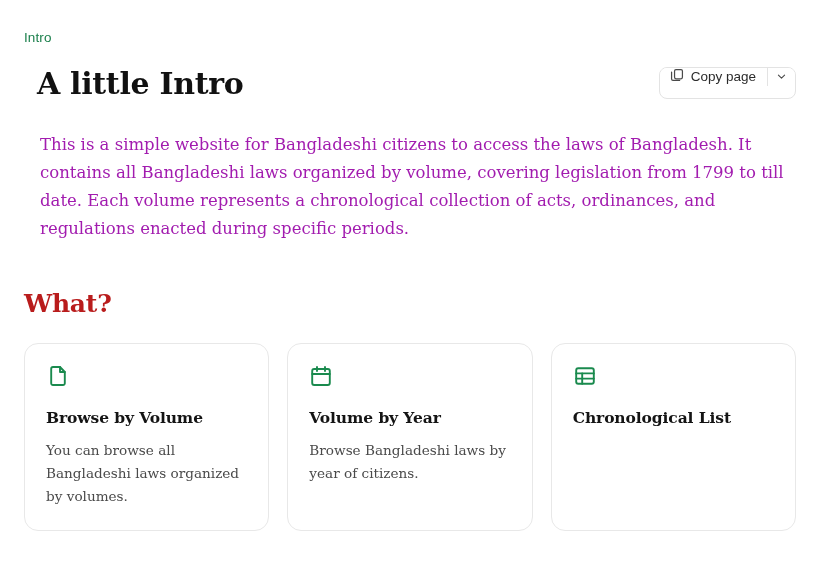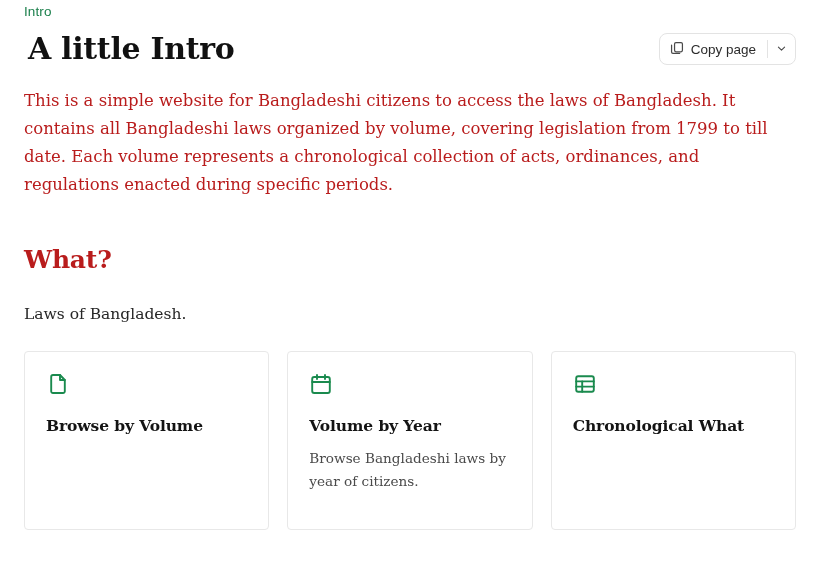--- a/index.html
+++ b/index.html
@@ -10,52 +10,52 @@
     height: 562px;
     background: #ffffff;
     font-family: "Liberation Sans", sans-serif;
     color: #1c1c1c;
     overflow: hidden;
   }
   .page {
     position: relative;
     width: 820px;
     height: 562px;
-    padding: 4px 24px 0 24px;
+    padding: 30px 24px 0 24px;
   }
   .breadcrumb {
     font-family: "Liberation Sans", sans-serif;
     font-size: 13.5px;
     color: #1a7f4b;
     letter-spacing: 0.1px;
     margin: 0 0 8px 0;
   }
   .title-row {
     display: flex;
     align-items: flex-start;
     justify-content: space-between;
   }
   h1.page-title {
     font-family: "DejaVu Serif", "Liberation Serif", serif;
     font-size: 30px;
     line-height: 36px;
     font-weight: 700;
     letter-spacing: -0.3px;
-    margin: 4px;
+    margin: 13px;
     color: #111111;
   }
   .copy-group {
     display: flex;
-    align-items: center;
+    align-items: flex-start;
     border: 1px solid #e3e3e3;
     border-radius: 8px;
     height: 32px;
     overflow: hidden;
     background: #ffffff;
-    margin-top: 6px;
+    margin-top: 14px;
   }
   .copy-btn {
     display: flex;
     align-items: center;
     gap: 7px;
     padding: 0 11px 0 10px;
     font-size: 13.5px;
     color: #2b2b2b;
     background: #ffffff;
     border: none;
@@ -68,22 +68,22 @@
     align-items: center;
     justify-content: center;
     border-left: 1px solid #e3e3e3;
     background: #ffffff;
     cursor: pointer;
   }
   .intro-para {
     font-family: "DejaVu Serif", "Liberation Serif", serif;
     font-size: 16.5px;
     line-height: 28px;
-    color: #b91c1c;
-    margin: 16px 0 0 0;
+    color: #a21caf;
+    margin: 16px 0 0 16px;
     max-width: 760px;
   }
   h2.section-title {
     font-family: "DejaVu Serif", "Liberation Serif", serif;
     font-size: 25px;
     font-weight: 700;
     letter-spacing: -0.2px;
     margin: 46px 0 0 0;
     color: #b91c1c;
   }
@@ -95,21 +95,21 @@
     margin: 28px 0 0 0;
   }
   .cards {
     display: grid;
     grid-template-columns: repeat(3, 1fr);
     gap: 18px;
     margin-top: 25px;
   }
   .card {
     border: 1px solid #e8e8e8;
-    border-radius: 4px;
+    border-radius: 14px;
     padding: 20px 21px 22px 21px;
     min-height: 179px;
     background: #ffffff;
     cursor: pointer;
   }
   .card-icon {
     color: #1a8a4e;
     display: block;
     height: 24px;
     margin-bottom: 20px;
@@ -157,32 +157,32 @@
           </svg>
         </span>
       </div>
     </div>
   </div>
 
   <p class="intro-para">This is a simple website for Bangladeshi citizens to access the laws of Bangladesh. It contains all Bangladeshi laws organized by volume, covering legislation from 1799 to till date. Each volume represents a chronological collection of acts, ordinances, and regulations enacted during specific periods.</p>
 
   <h2 class="section-title">What?</h2>
 
-  <p class="section-para">Laws of Bangladesh.</p>
 
   <div class="cards">
 
     <div class="card">
       <span class="card-icon">
         <svg width="24" height="24" viewBox="0 0 24 24" fill="none" stroke="currentColor" stroke-width="1.9" stroke-linecap="round" stroke-linejoin="round">
           <path d="M14 3H7a1.8 1.8 0 0 0-1.8 1.8v14.4A1.8 1.8 0 0 0 7 21h10a1.8 1.8 0 0 0 1.8-1.8V8z"></path>
           <path d="M14 3v5h4.8"></path>
         </svg>
       </span>
       <div class="card-title">Browse by Volume</div>
+      <p class="card-desc">You can browse all Bangladeshi laws organized by volumes.</p>
     </div>
 
     <div class="card">
       <span class="card-icon">
         <svg width="24" height="24" viewBox="0 0 24 24" fill="none" stroke="currentColor" stroke-width="1.9" stroke-linecap="round" stroke-linejoin="round">
           <rect x="3.2" y="5" width="17.6" height="16" rx="2"></rect>
           <path d="M3.2 10h17.6"></path>
           <path d="M8 3v4M16 3v4"></path>
         </svg>
       </span>
@@ -192,17 +192,17 @@
 
     <div class="card">
       <span class="card-icon">
         <svg width="24" height="24" viewBox="0 0 24 24" fill="none" stroke="currentColor" stroke-width="1.9" stroke-linecap="round" stroke-linejoin="round">
           <rect x="3.2" y="4.2" width="17.6" height="15.6" rx="2"></rect>
           <path d="M3.2 9.4h17.6"></path>
           <path d="M3.2 14.6h17.6"></path>
           <path d="M9.2 9.4v10.4"></path>
         </svg>
       </span>
-      <div class="card-title">Chronological What</div>
+      <div class="card-title">Chronological List</div>
     </div>
 
   </div>
 </div>
 
 </body></html>

